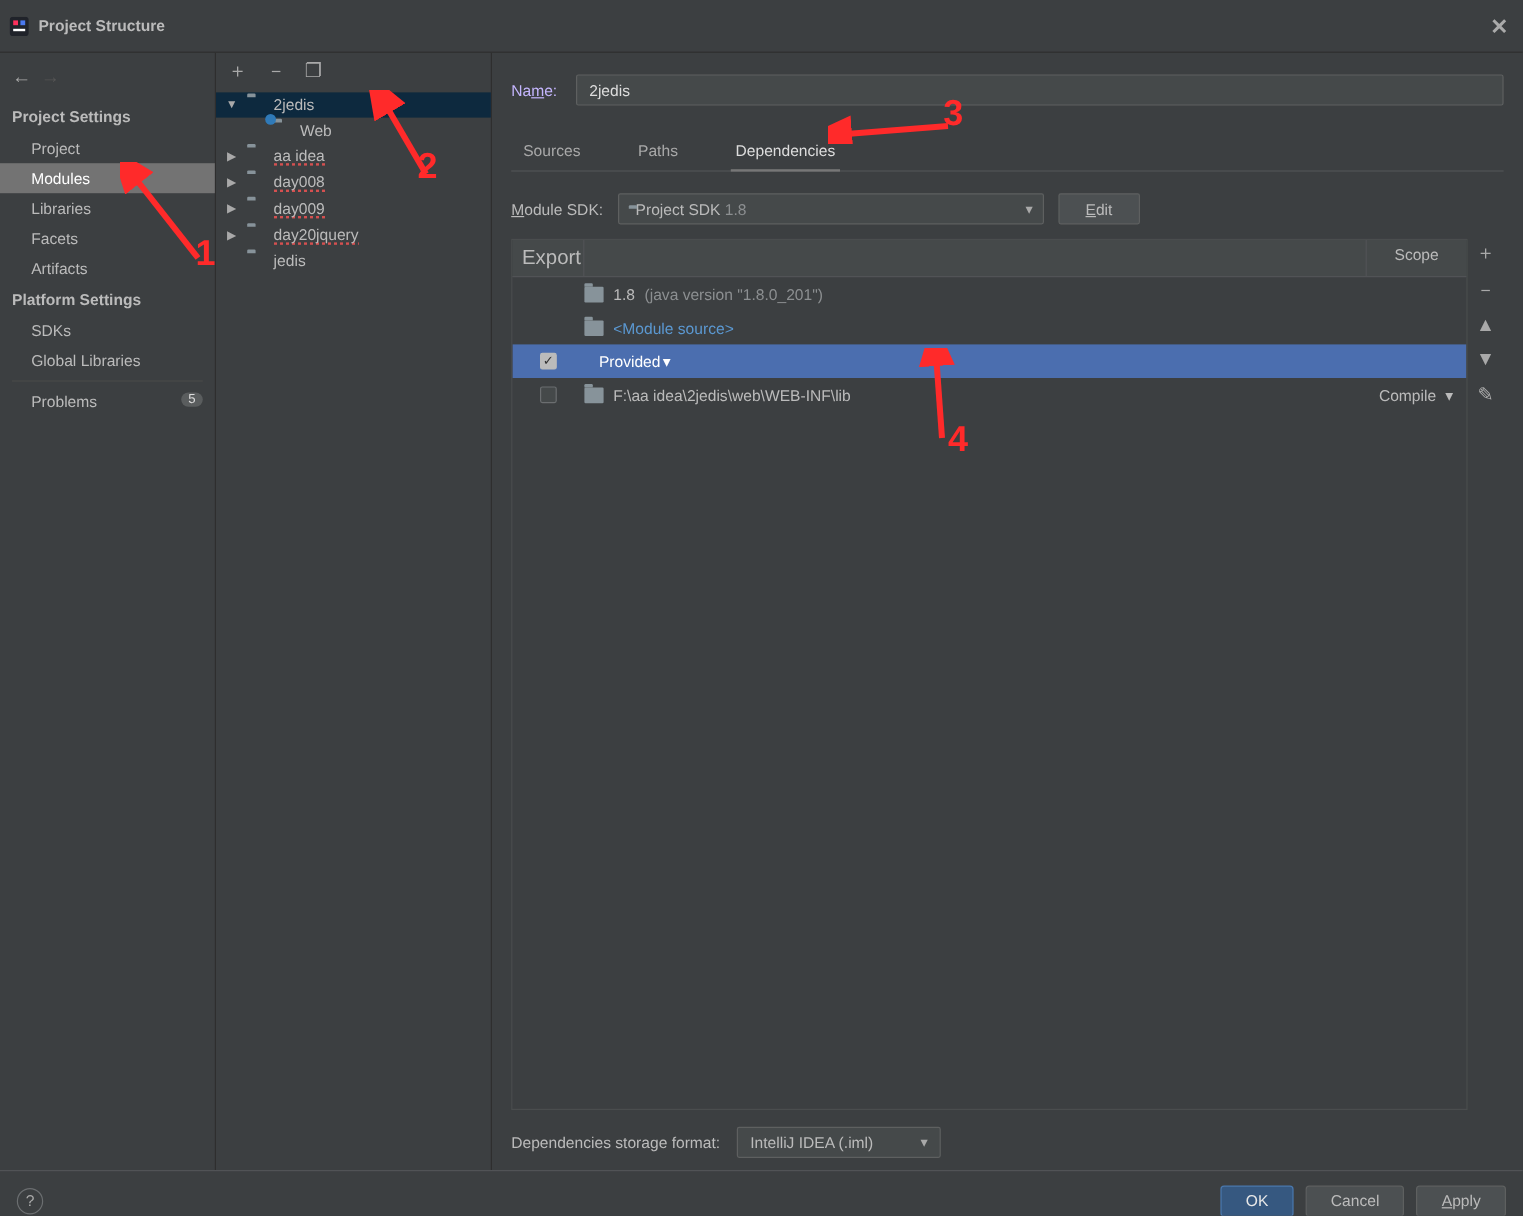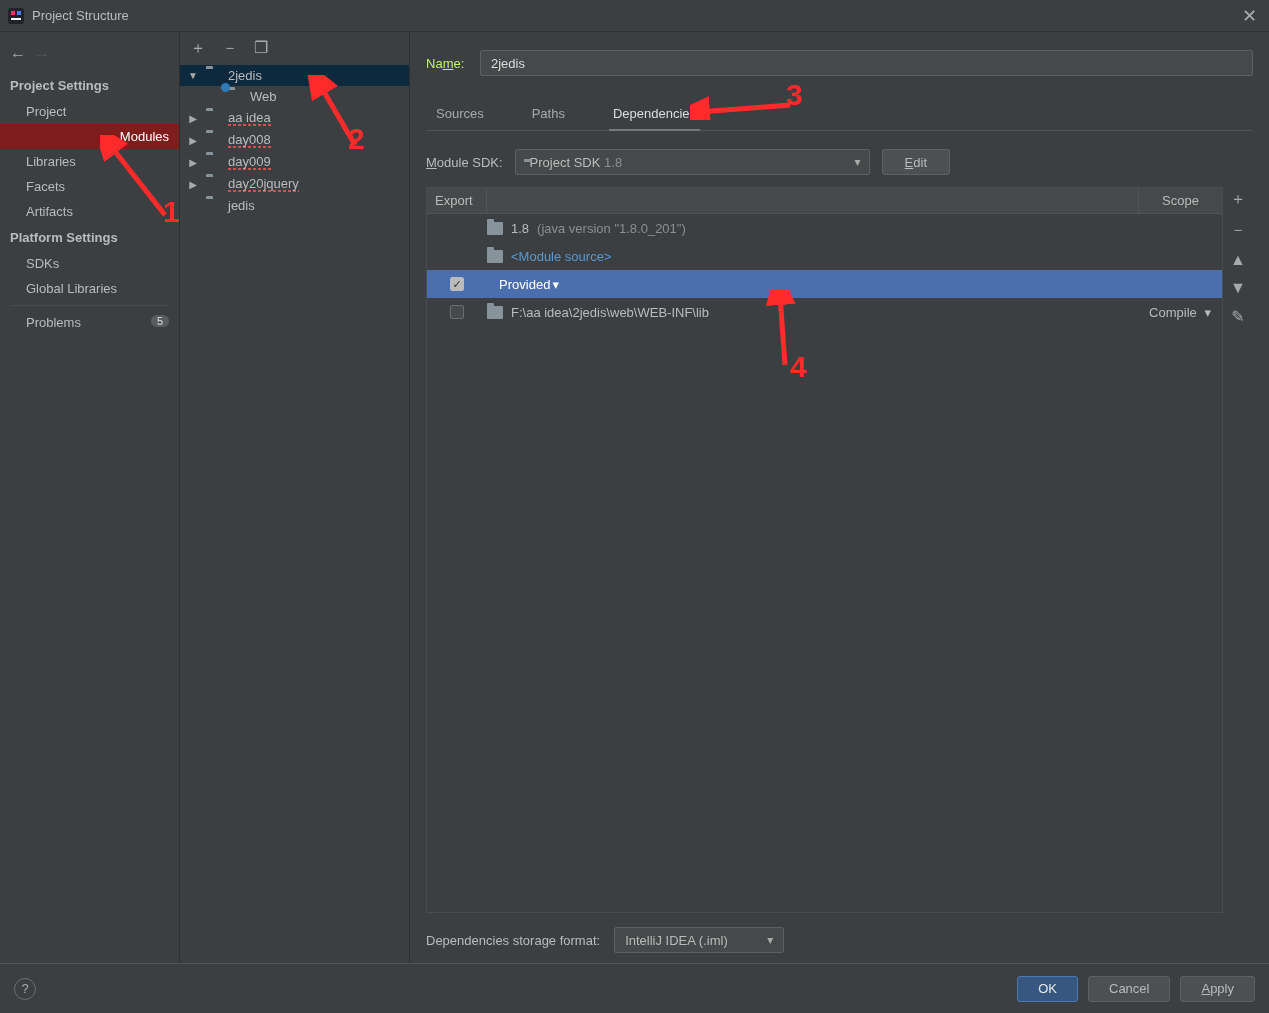--- a/index.html
+++ b/index.html
@@ -1,72 +1,72 @@
 <!DOCTYPE html>
 <html><head>
 <meta charset="utf-8">
 <style>
 * { box-sizing: border-box; margin: 0; padding: 0; font-family: "Segoe UI", Arial, sans-serif; }
 body { background: #3c3f41; color: #bbbbbb; width: 1269px; height: 1013px; overflow: hidden; position: relative; }
 
 
-.titlebar { height: 32px; display: flex; align-items: center; padding: 0 8px; border-bottom: 1px solid #2e2e2e; }
+.titlebar { height: 44px; display: flex; align-items: center; padding: 0 8px; border-bottom: 1px solid #2e2e2e; font-weight: bold; }
 .titlebar .appicon { width: 16px; height: 16px; margin-right: 8px; }
 .titlebar .title { font-size: 13px; color: #bbbbbb; }
 .titlebar .close { margin-left: auto; color: #aaaaaa; font-size: 18px; cursor: pointer; padding: 0 4px; }
 
 
 .main { display: flex; height: calc(1013px - 32px - 50px); }
 .sidebar { width: 180px; border-right: 1px solid #2e2e2e; padding-top: 8px; }
 .mid { width: 230px; border-right: 1px solid #2e2e2e; display: flex; flex-direction: column; }
 .content { flex: 1; display: flex; flex-direction: column; padding: 10px 16px 0 16px; position: relative; }
 
 
 .nav-arrows { display: flex; gap: 8px; padding: 4px 10px 10px 10px; color: #888; }
 .nav-arrows .arrow { font-size: 16px; color:#a9a9a9; }
 .nav-arrows .arrow.dim { color: #555; }
 .side-section-title { font-size: 13px; font-weight: 600; color: #bbbbbb; padding: 6px 10px; }
 .side-item { font-size: 13px; color: #bbbbbb; padding: 5px 10px 5px 26px; cursor: pointer; }
-.side-item.selected { background: #7f1d1d; color: #fff; text-align: right; }
+.side-item.selected { background: #737373; color: #fff; }
 .side-divider { height: 1px; background: #4a4a4a; margin: 4px 10px; }
 .side-item .badge { float: right; background: #5a5d5e; border-radius: 10px; min-width: 18px; text-align: center; font-size: 11px; padding: 0 5px; color:#ddd; }
 
 
 .mid-toolbar { display: flex; gap: 16px; padding: 8px 10px; color: #a9a9a9; border-bottom: 1px solid transparent; }
 .mid-toolbar .tbtn { font-size: 16px; cursor:pointer; line-height:1; }
 .tree { font-size: 13px; }
 .tree-row { display: flex; align-items: center; padding: 3px 6px; cursor:pointer; }
 .tree-row.selected { background: #0d293e; }
 .tree-row .arrow { width: 14px; text-align: center; color: #a9a9a9; font-size: 10px; }
 .tree-row .foldericon { width: 16px; height: 14px; margin: 0 6px; display:inline-block; }
 .tree-row .label { color: #bbbbbb; }
 .tree-row.underline .label { color:#bbbbbb; background-image: repeating-linear-gradient(90deg, #d45050 0, #d45050 3px, transparent 3px, transparent 5px); background-repeat:no-repeat; background-position: 0 100%; background-size: 100% 2px; padding-bottom: 1px;}
 .indent1 { padding-left: 6px; }
 .indent2 { padding-left: 28px; }
 
 
 .row-field { display: flex; align-items: center; margin: 8px 0 14px 0; }
-.row-field .lbl { width: 54px; color: #bef264; font-size: 13px; }
+.row-field .lbl { width: 54px; color: #c4b5fd; font-size: 13px; }
 .row-field .lbl u { text-decoration: underline; }
 .text-input { flex: 1; background: #45494a; border: 1px solid #5e6060; height: 26px; color: #ddd; padding: 0 10px; font-size: 13px; border-radius: 2px; }
 
 .tabs { display: flex; gap: 40px; border-bottom: 1px solid #515356; margin-top: 8px; padding-left: 6px; }
 .tab { padding: 8px 4px; font-size: 13px; color: #a9a9a9; cursor:pointer; }
 .tab.active { color: #ddd; border-bottom: 2px solid #777; margin-bottom:-1px; }
 
 .sdk-row { display: flex; align-items: center; gap: 12px; margin: 18px 0 10px 0; }
 .sdk-row .lbl { font-size: 13px; color: #bbbbbb; }
 .sdk-select { flex: 1; max-width: 355px; background: #45494a; border: 1px solid #5e6060; height: 26px; color: #bbbbbb; display: flex; align-items: center; padding: 0 8px; border-radius: 2px; cursor:pointer; font-size:13px; }
 .sdk-select .chev { margin-left:auto; font-size:12px; color:#a9a9a9; }
 .edit-btn { background: #4c5052; border: 1px solid #5e6060; color:#bbbbbb; height:26px; padding: 0 22px; border-radius:2px; font-size:13px; cursor:pointer; }
 
 .dep-area { display:flex; flex:1; min-height:0; margin-top:2px;}
 .dep-table { flex:1; display:flex; flex-direction:column; border:1px solid #4a4d4e; background:#3c3f41;}
 .dep-header { display:flex; background:#45494a; border-bottom:1px solid #515356; }
-.dep-header .col-export { width:60px; padding:5px 8px; font-size:13px; color:#bbbbbb; border-right:1px solid #515356; }
+.dep-header .col-export { width:60px; padding:5px 8px; font-size:17px; color:#bbbbbb; border-right:1px solid #515356; }
 .dep-header .col-name { flex:1; }
 .dep-header .col-scope { width:84px; padding:5px 8px; font-size:13px; color:#bbbbbb; border-left:1px solid #515356; text-align:center;}
 .dep-body { flex:1; overflow:auto; }
 .dep-row { display:flex; align-items:center; height:28px; font-size:13px; }
 .dep-row.sel { background:#4b6eaf; color:#fff; }
 .dep-row .cell-export { width:60px; display:flex; justify-content:center; }
 .dep-row .cell-name { flex:1; display:flex; align-items:center; gap:8px; }
 .dep-row .cell-scope { width:84px; padding:0 6px; text-align:right; display:flex; align-items:center; justify-content:center; gap:2px;}
 .dep-row .link { color:#5b98d1; }
 .dep-row .dim { color:#8c8f91; }

